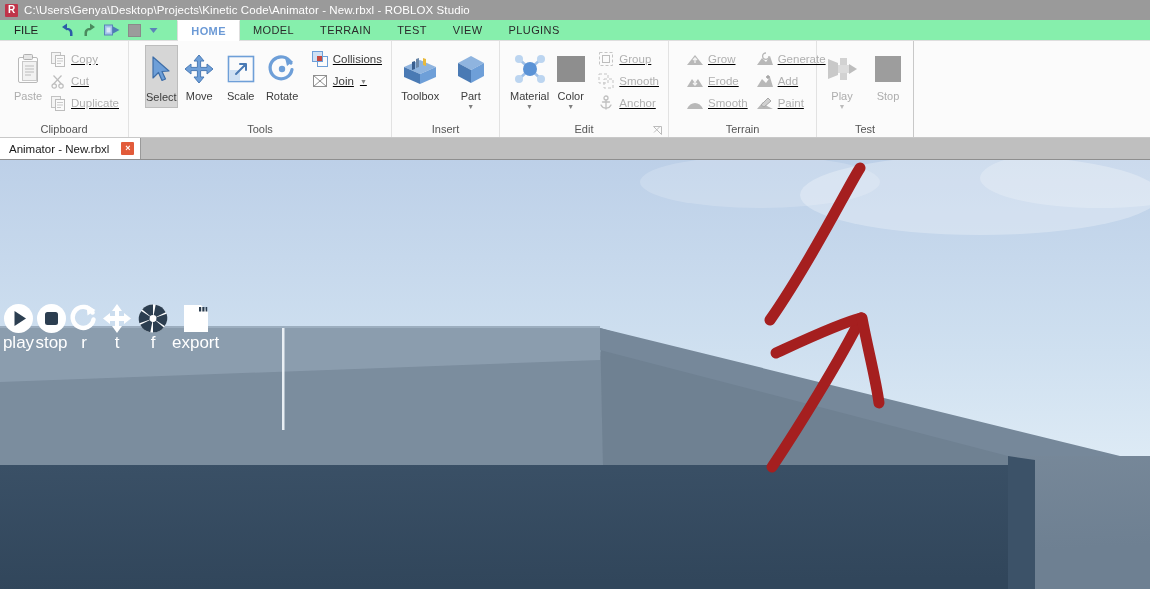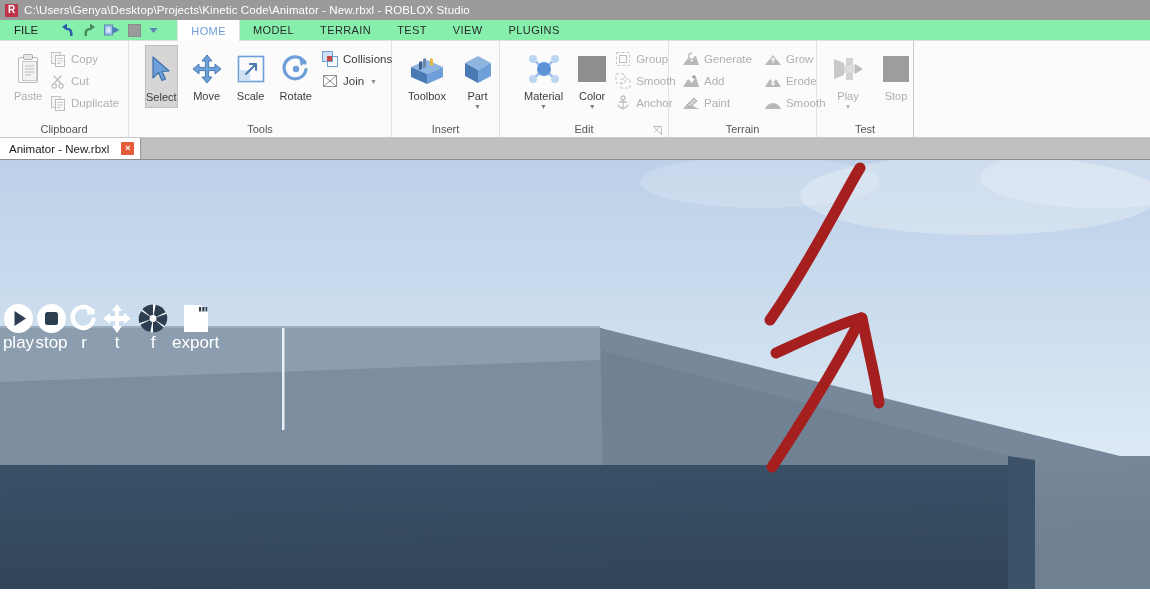--- a/index.html
+++ b/index.html
@@ -42,21 +42,21 @@
   .qat svg { display: block; }
   .tabs { display: flex; align-items: stretch; margin-left: 10px; }
   .tab {
     display: flex; align-items: center; padding: 0 13px;
     font-size: 11px; color: #2b2b2b; letter-spacing: .4px;
   }
   .tab.active {
     background: #fff; color: #6c9ad6;
     border-left: 1px solid #dedede; border-right: 1px solid #dedede;
     border-top: 1px solid #fff;
-    margin-bottom: -1px; padding-bottom: 1px;
+    margin-bottom: -1px; padding-bottom: 1px; font-weight: bold;
   }
 
   
   .ribbon {
     height: 97px; background: #fbfbfb;
     border-bottom: 1px solid #c8c8c8;
     display: flex; align-items: stretch;
     position: relative;
   }
   .group {
@@ -71,31 +71,31 @@
   }
   .glabel .dialog-launcher {
     position: absolute; right: 2px; top: 2px;
     width: 9px; height: 9px; opacity: .55;
   }
 
   
   .bigbtn {
     width: 54px; display: flex; flex-direction: column;
     align-items: center; justify-content: flex-start;
-    padding-top: 4px; cursor: default; margin-left: 12px;
+    padding-top: 4px; cursor: default;
   }
   .bigbtn .ic { height: 40px; display: flex; align-items: center; justify-content: center; }
   .bigbtn .lb { font-size: 11px; color: #3c3c3c; margin-top: 1px; white-space: nowrap; }
   .bigbtn.disabled .lb { color: #adadad; }
   .bigbtn.selected { background: #d6d6d6; border: 1px solid #bdbdbd; }
   .bigbtn .caret { font-size: 7px; color: #7f7f7f; line-height: 5px; margin-top: 2px; }
   .bigbtn.disabled .caret { color: #bbb; }
 
   
-  .smallcol { display: flex; flex-direction: column; justify-content: flex-start; padding-top: 3px; }
+  .smallcol { display: flex; flex-direction: column; justify-content: flex-start; padding-top: 3px; text-decoration: underline; }
   .smallbtn {
     display: flex; align-items: center; gap: 5px;
     height: 22px; padding: 0 5px 0 2px; cursor: default;
   }
   .smallbtn .lb { font-size: 11.5px; color: #3c3c3c; white-space: nowrap; }
   .smallbtn.disabled .lb { color: #b0b0b0; }
   .smallbtn .sic { width: 16px; height: 16px; display: flex; align-items: center; justify-content: center; }
   .smallbtn .mcaret { font-size: 7px; color: #8a8a8a; margin-left: 1px; }
 
   
@@ -342,21 +342,21 @@
           </div>
           <div class="lb">Part</div>
           <div class="caret">▼</div>
         </div>
       </div>
       <div class="glabel">Insert</div>
     </div>
 
     <div class="group" style="width:169px">
       <div class="gbody">
-        <div class="bigbtn" style="margin-left:20px">
+        <div class="bigbtn" style="margin-left:6px">
           <div class="ic">
             <svg width="34" height="32" viewBox="0 0 34 32">
               <g stroke="#9fc0e8" stroke-width="2.6">
                 <line x1="17" y1="16" x2="6" y2="6"></line>
                   <line x1="17" y1="16" x2="28" y2="6"></line>
                 <line x1="17" y1="16" x2="6" y2="26"></line>
                   <line x1="17" y1="16" x2="28" y2="26"></line>
               </g>
               <circle cx="6" cy="6" r="4" fill="#bcd5f0"></circle>
               <circle cx="28" cy="6" r="4" fill="#bcd5f0"></circle>
@@ -417,20 +417,48 @@
           <svg width="9" height="9" viewBox="0 0 9 9">
             <path d="M0.5 0.5 L8.5 0.5 L8.5 8.5 Z" fill="none" stroke="#8a8a8a"></path>
             <path d="M1 6.5 L6.5 1" stroke="#8a8a8a"></path>
           </svg>
         </span>
       </div>
     </div>
 
     <div class="group" style="width:148px">
       <div class="gbody" style="padding-left:8px">
+        <div class="smallcol" style="margin-left:4px">
+          <div class="smallbtn disabled">
+            <span class="sic">
+              <svg width="16" height="14" viewBox="0 0 16 14">
+                <path d="M0 13 L8 3 L16 13 Z" fill="#b8b8b8"></path>
+                <path d="M8 11 L8 6 M6 8 L8 6 L10 8" stroke="#f2f2f2" stroke-width="1.3" fill="none"></path>
+              </svg>
+            </span>
+            <span class="lb">Grow</span>
+          </div>
+          <div class="smallbtn disabled">
+            <span class="sic">
+              <svg width="16" height="14" viewBox="0 0 16 14">
+                <path d="M0 13 L5 5 L8 9 L11 5 L16 13 Z" fill="#b8b8b8"></path>
+                <path d="M8 6 L8 11 M6 9 L8 11 L10 9" stroke="#f2f2f2" stroke-width="1.3" fill="none"></path>
+              </svg>
+            </span>
+            <span class="lb">Erode</span>
+          </div>
+          <div class="smallbtn disabled">
+            <span class="sic">
+              <svg width="16" height="14" viewBox="0 0 16 14">
+                <path d="M0 13 C3 5 13 5 16 13 Z" fill="#b8b8b8"></path>
+              </svg>
+            </span>
+            <span class="lb">Smooth</span>
+          </div>
+        </div>
         <div class="smallcol">
           <div class="smallbtn disabled">
             <span class="sic">
               <svg width="16" height="14" viewBox="0 0 16 14">
                 <path d="M0 13 L5 6 L9 10 L13 4 L16 13 Z" fill="#b8b8b8"></path>
                 <path d="M9 1 A3.2 3.2 0 1 0 12 4" fill="none" stroke="#b8b8b8" stroke-width="1.3"></path>
               </svg>
             </span>
             <span class="lb">Generate</span>
           </div>
@@ -444,48 +472,20 @@
             <span class="lb">Add</span>
           </div>
           <div class="smallbtn disabled">
             <span class="sic">
               <svg width="16" height="14" viewBox="0 0 16 14">
                 <path d="M0 13 L6 6 L10 10 L16 13 Z" fill="#b8b8b8"></path>
                 <path d="M4 9 L11 2 L14 5 L7 11 Z" fill="#d0d0d0" stroke="#a8a8a8"></path>
               </svg>
             </span>
             <span class="lb">Paint</span>
-          </div>
-        </div>
-        <div class="smallcol" style="margin-left:4px">
-          <div class="smallbtn disabled">
-            <span class="sic">
-              <svg width="16" height="14" viewBox="0 0 16 14">
-                <path d="M0 13 L8 3 L16 13 Z" fill="#b8b8b8"></path>
-                <path d="M8 11 L8 6 M6 8 L8 6 L10 8" stroke="#f2f2f2" stroke-width="1.3" fill="none"></path>
-              </svg>
-            </span>
-            <span class="lb">Grow</span>
-          </div>
-          <div class="smallbtn disabled">
-            <span class="sic">
-              <svg width="16" height="14" viewBox="0 0 16 14">
-                <path d="M0 13 L5 5 L8 9 L11 5 L16 13 Z" fill="#b8b8b8"></path>
-                <path d="M8 6 L8 11 M6 9 L8 11 L10 9" stroke="#f2f2f2" stroke-width="1.3" fill="none"></path>
-              </svg>
-            </span>
-            <span class="lb">Erode</span>
-          </div>
-          <div class="smallbtn disabled">
-            <span class="sic">
-              <svg width="16" height="14" viewBox="0 0 16 14">
-                <path d="M0 13 C3 5 13 5 16 13 Z" fill="#b8b8b8"></path>
-              </svg>
-            </span>
-            <span class="lb">Smooth</span>
           </div>
         </div>
       </div>
       <div class="glabel">Terrain</div>
     </div>
 
     <div class="group" style="width:97px;border-right:1px solid #c8c8c8">
       <div class="gbody" style="justify-content:center;gap:4px">
         <div class="bigbtn disabled">
           <div class="ic">

